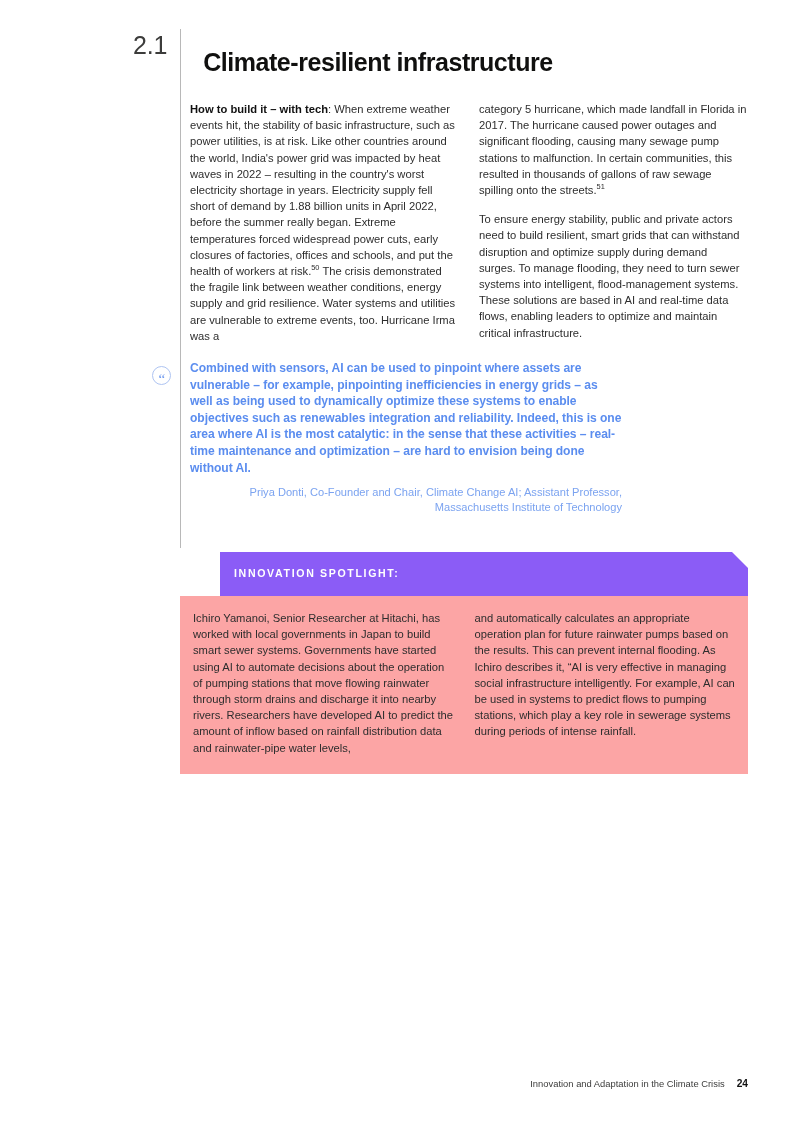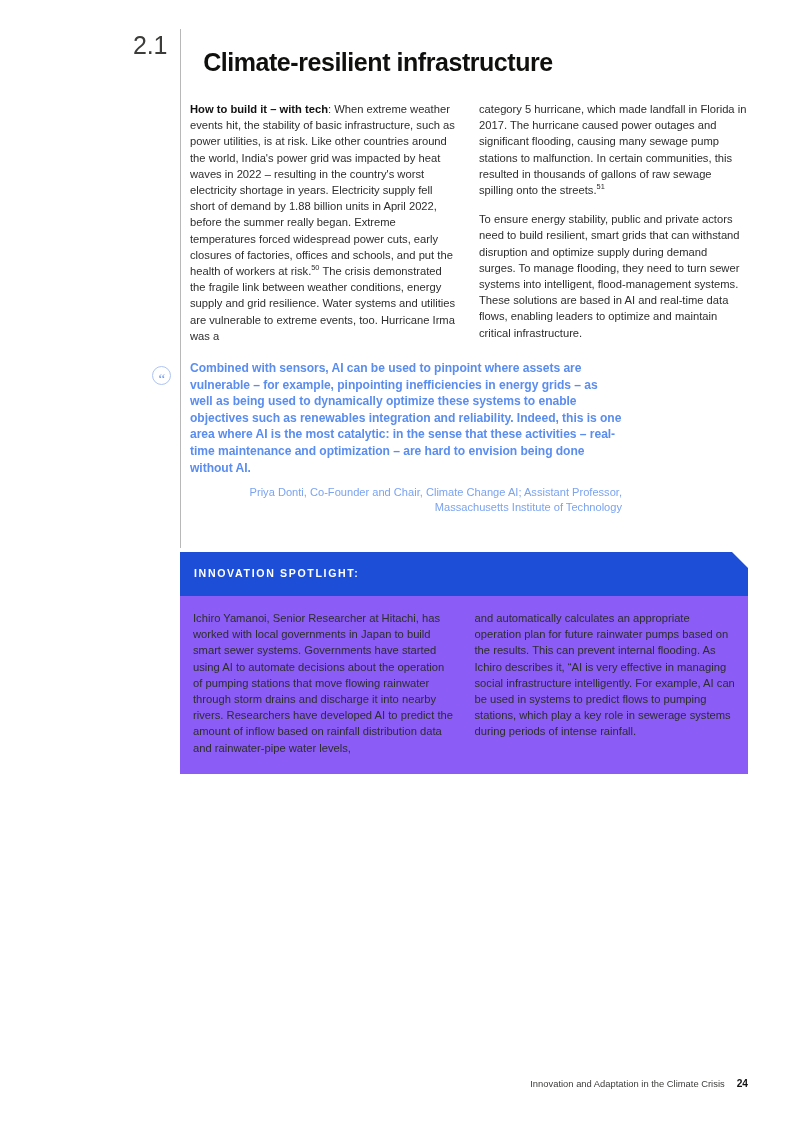--- a/index.html
+++ b/index.html
@@ -144,35 +144,36 @@
   
   .spotlight {
     position: absolute;
     left: 180px;
     top: 552px;
     width: 568px;
   }
   .spotlight-banner {
     position: relative;
     height: 44px;
-    background: #1d4ed8;
+    background: #8b5cf6;
     clip-path: polygon(0 0, calc(100% - 16px) 0, 100% 16px, 100% 100%, 0 100%);
+    margin-left: 40px;
   }
   .spotlight-banner-label {
     position: absolute;
     left: 14px;
     top: 14px;
     font-size: 10.6px;
     line-height: 14px;
     font-weight: 700;
     letter-spacing: 1.65px;
     color: #ffffff;
   }
   .spotlight-body {
-    background: #8b5cf6;
+    background: #fca5a5;
     padding: 14px 13px 18px 13px;
     display: flex;
     gap: 21px;
     box-sizing: border-box;
   }
   .spotlight-col {
     width: 268px;
   }
   .spotlight-col p {
     margin: 0;

